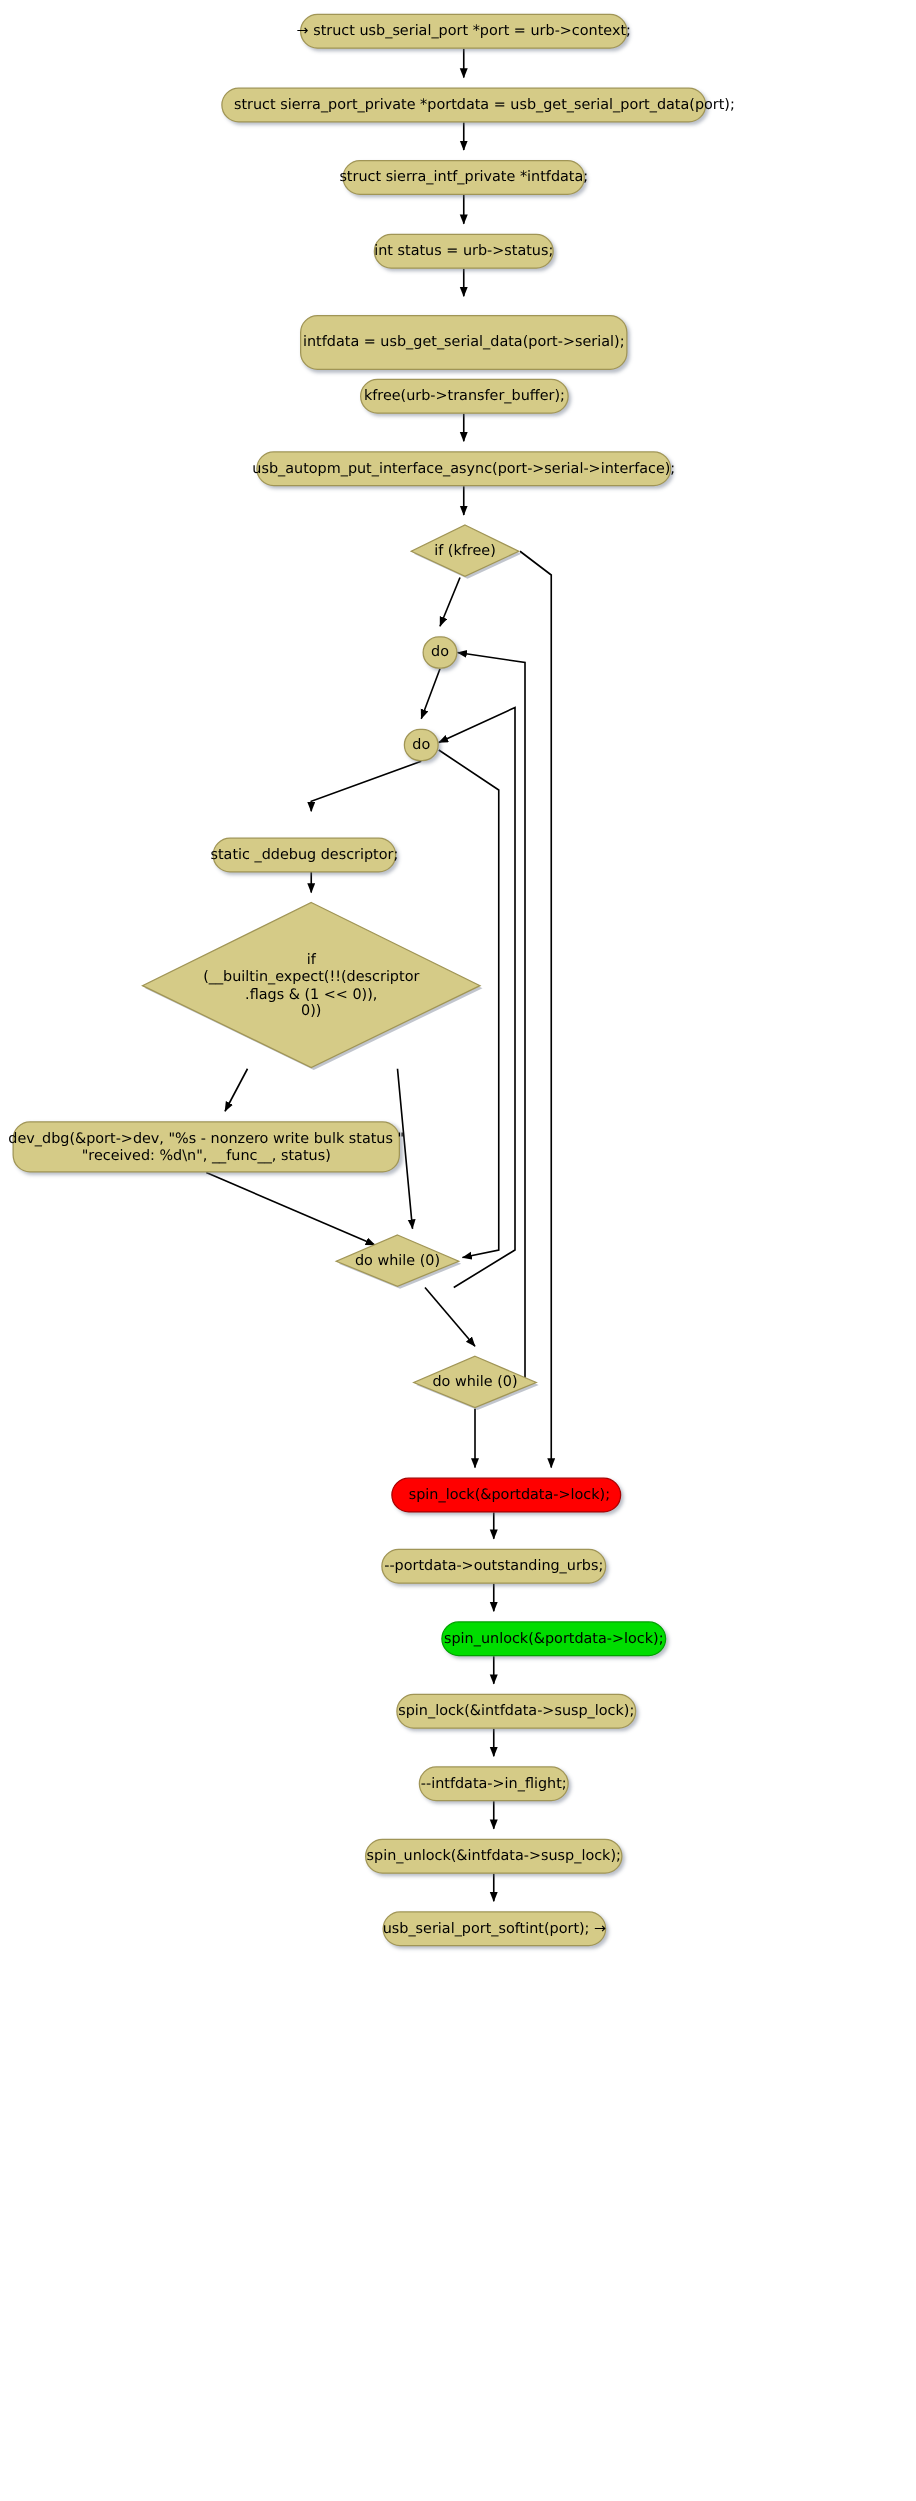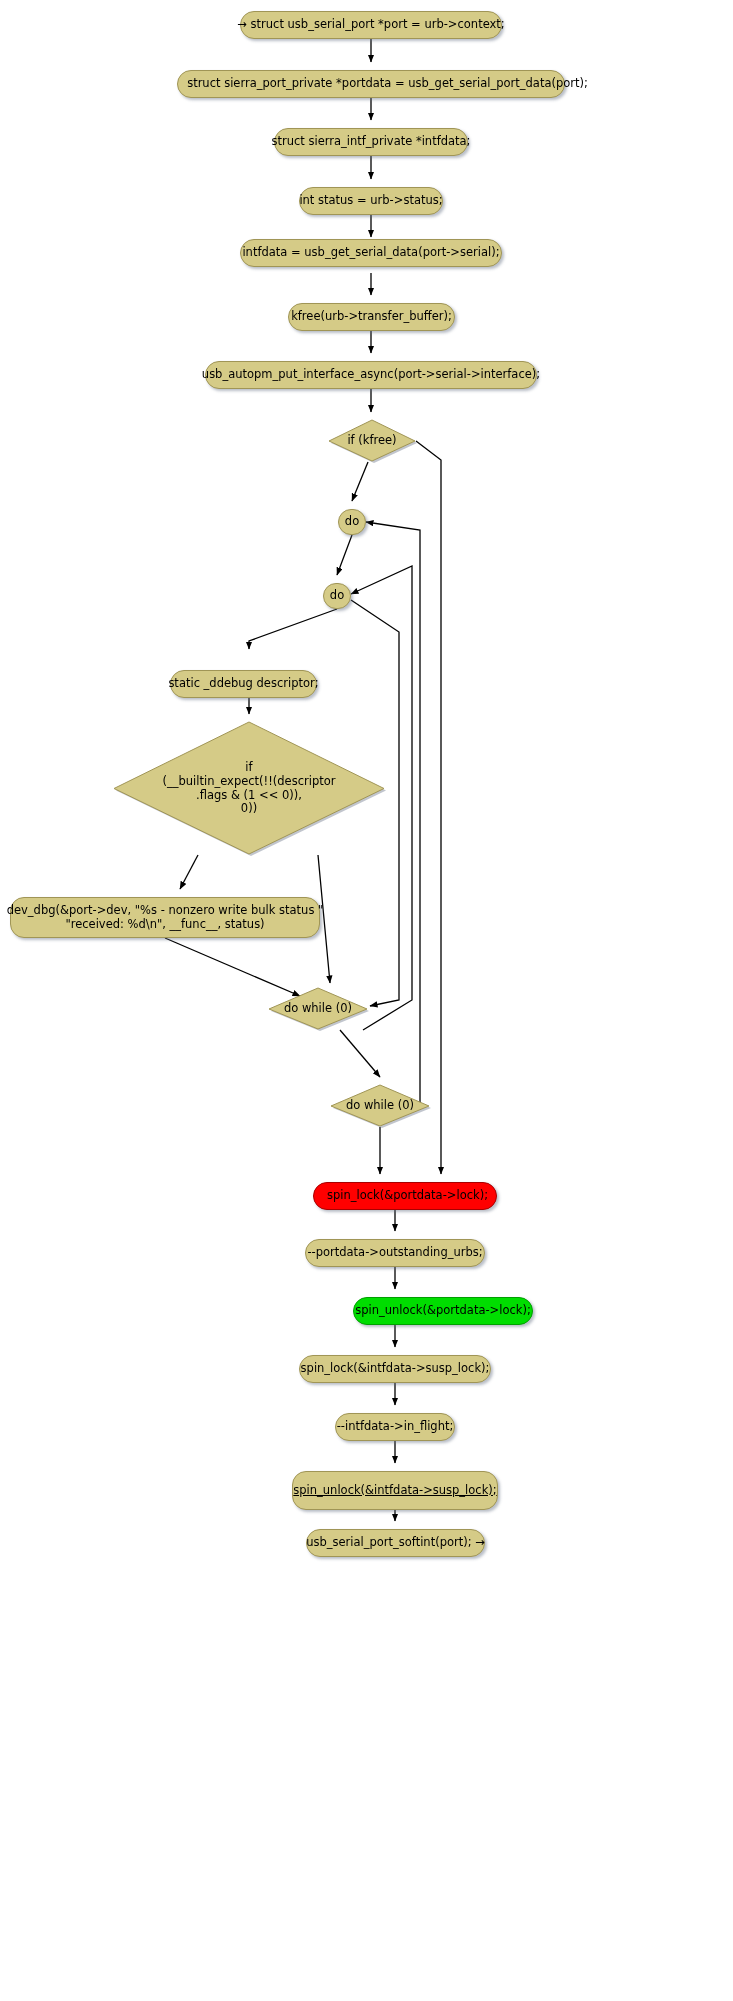--- a/index.html
+++ b/index.html
@@ -117,21 +117,21 @@
         <path d="M 395 1441 L 395 1463" marker-end="url(#arrowhead)"></path>
         <path d="M 395 1499 L 395 1521" marker-end="url(#arrowhead)"></path>
       </g>
   </svg>
 
   <div id="nodes-layer">
       <div class="node rect" style="left: 240px; top: 11px; width: 262px; height: 28px;">→ struct usb_serial_port *port = urb-&gt;context;</div>
       <div class="node rect" style="left: 177px; top: 70px; width: 388px; height: 28px; padding-left: 40px;">struct sierra_port_private *portdata = usb_get_serial_port_data(port);</div>
       <div class="node rect" style="left: 274px; top: 128px; width: 194px; height: 28px;">struct sierra_intf_private *intfdata;</div>
       <div class="node rect" style="left: 299px; top: 187px; width: 144px; height: 28px;">int status = urb-&gt;status;</div>
-      <div class="node rect" style="left: 240px; top: 239px; width: 262px; height: 28px;">intfdata = usb_get_serial_data(port-&gt;serial);</div>
+      <div class="node rect" style="left: 240px; top: 252px; width: 262px; height: 44px;">intfdata = usb_get_serial_data(port-&gt;serial);</div>
       <div class="node rect" style="left: 288px; top: 303px; width: 167px; height: 28px;">kfree(urb-&gt;transfer_buffer);</div>
       <div class="node rect" style="left: 205px; top: 361px; width: 332px; height: 28px;">usb_autopm_put_interface_async(port-&gt;serial-&gt;interface);</div>
       <div class="diamond-wrap" style="left: 328px; top: 420px; width: 88px; height: 42px;">
         <svg width="88" height="42" viewBox="0 0 88 42">
           <polygon points="46,2 89,23 46,43 3,23" fill="rgba(100,110,130,0.40)"></polygon>
           <polygon points="44,0 87,21 44,41 1,21" fill="#D5CB87" stroke="#A09556" stroke-width="1"></polygon>
         </svg>
         <div class="diamond-label">if (kfree)</div>
       </div>
       <div class="node rect" style="left: 338px; top: 509px; width: 28px; height: 26px;">do</div>
@@ -159,19 +159,19 @@
       <div class="diamond-wrap" style="left: 330px; top: 1085px; width: 100px; height: 42px;">
         <svg width="100" height="42" viewBox="0 0 100 42">
           <polygon points="52,2 101,23 52,43 3,23" fill="rgba(100,110,130,0.40)"></polygon>
           <polygon points="50,0 99,21 50,41 1,21" fill="#D5CB87" stroke="#A09556" stroke-width="1"></polygon>
         </svg>
         <div class="diamond-label">do while (0)</div>
       </div>
       <div class="node rect red" style="left: 313px; top: 1182px; width: 184px; height: 28px; padding-left: 12px;">spin_lock(&amp;portdata-&gt;lock);</div>
       <div class="node rect" style="left: 305px; top: 1239px; width: 180px; height: 28px; text-align: center;">--portdata-&gt;outstanding_urbs;</div>
       <div class="node rect green" style="left: 305px; top: 1297px; width: 180px; height: 28px;">spin_unlock(&amp;portdata-&gt;lock);</div>
-      <div class="node rect" style="left: 299px; top: 1355px; width: 192px; height: 28px;">spin_lock(&amp;intfdata-&gt;susp_lock);</div>
+      <div class="node rect" style="left: 317px; top: 1355px; width: 192px; height: 28px;">spin_lock(&amp;intfdata-&gt;susp_lock);</div>
       <div class="node rect" style="left: 335px; top: 1413px; width: 120px; height: 28px;">--intfdata-&gt;in_flight;</div>
-      <div class="node rect" style="left: 292px; top: 1471px; width: 206px; height: 39px; text-decoration: underline;">spin_unlock(&amp;intfdata-&gt;susp_lock);</div>
+      <div class="node rect" style="left: 292px; top: 1471px; width: 206px; height: 28px;">spin_unlock(&amp;intfdata-&gt;susp_lock);</div>
       <div class="node rect" style="left: 306px; top: 1529px; width: 179px; height: 28px;">usb_serial_port_softint(port); →</div>
     </div>
 
 </div>
 
 </body></html>

